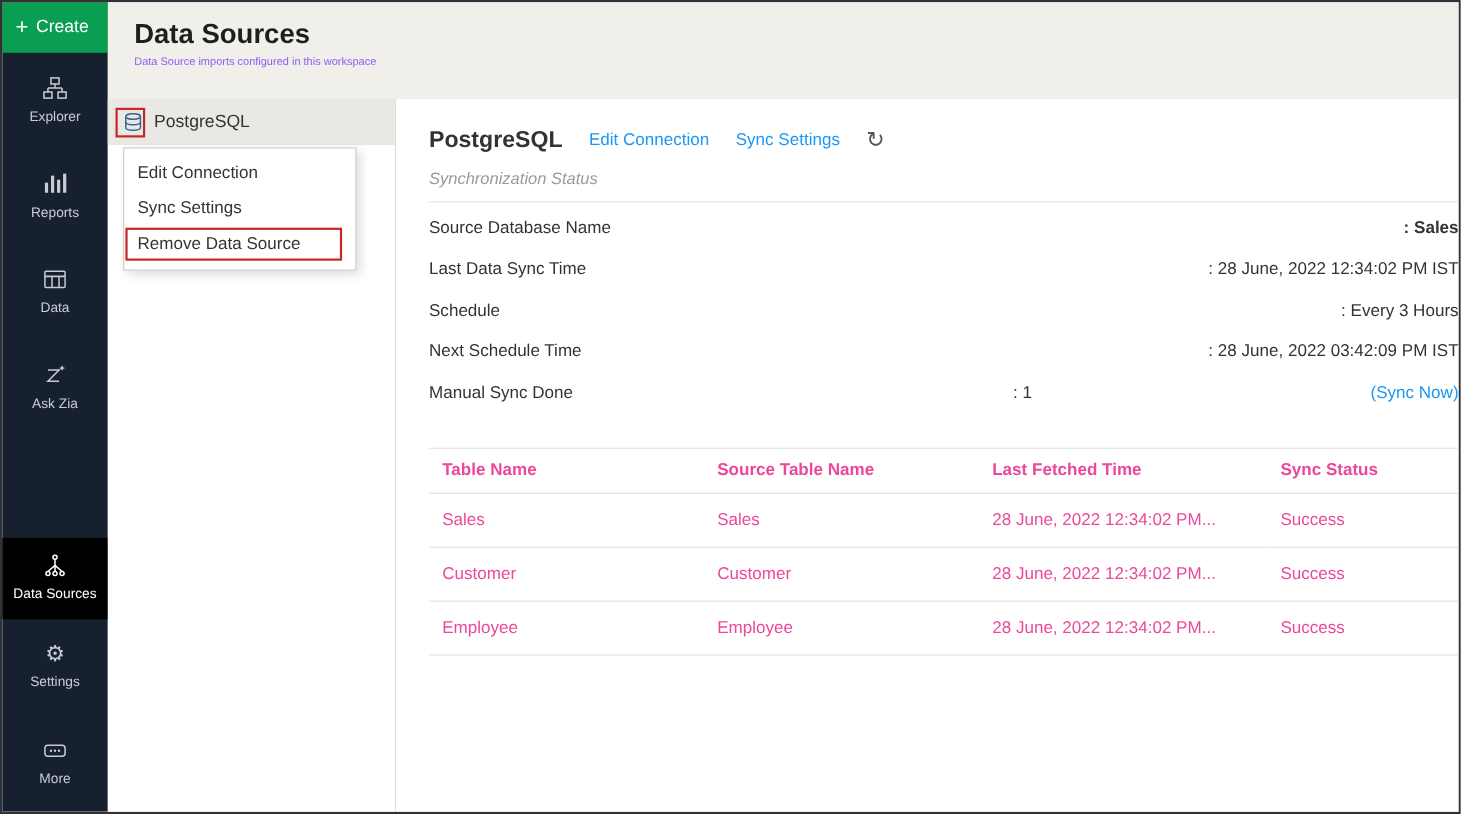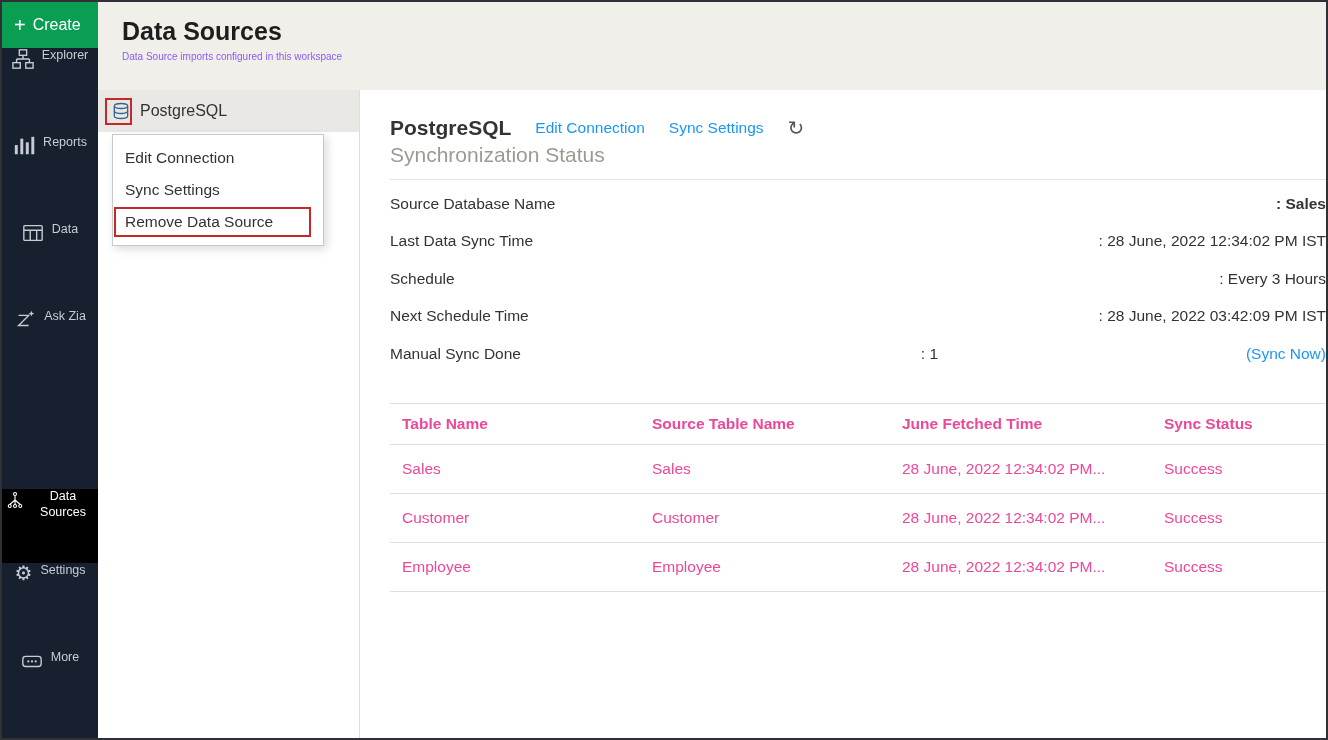--- a/index.html
+++ b/index.html
@@ -5,21 +5,21 @@
   * { margin:0; padding:0; box-sizing:border-box; }
   html,body { background:#fff; }
   body { font-family:"Liberation Sans", sans-serif; }
 
   .screen { width:1328px; height:740px; border:2px solid #2f3136; display:flex; background:#fff; overflow:hidden; position:relative; }
 
   
   .sidebar { width:96px; background:#16202e; color:#c7ccd4; display:flex; flex-direction:column; flex-shrink:0; }
   .create-btn { height:46px; background:#0a9e53; color:#fff; display:flex; align-items:center; padding-left:12px; gap:7px; font-size:16px; cursor:pointer; flex-shrink:0; }
   .create-btn .plus { font-size:20px; line-height:1; }
-  .nav-item { height:87px; display:flex; flex-direction:row; align-items:flex-start; justify-content:center; gap:8px; font-size:12.5px; text-align:center; cursor:pointer; padding:0 4px; line-height:1.25; flex-shrink:0; }
+  .nav-item { height:87px; display:flex; flex-direction:column; align-items:center; justify-content:center; gap:8px; font-size:12.5px; text-align:center; cursor:pointer; padding:0 4px; line-height:1.25; flex-shrink:0; }
   .nav-item svg { width:22px; height:22px; stroke:#c7ccd4; fill:none; stroke-width:1.5; }
   .nav-item svg.filled { fill:#c7ccd4; stroke:none; }
   .nav-item .uni-icon { font-size:20px; line-height:1; }
   .nav-item.active { background:#000; color:#fff; height:74px; margin-top:93px; }
   .nav-item.active svg { stroke:#fff; }
 
   
   .right { flex:1; display:flex; flex-direction:column; min-width:0; }
   .page-header { height:88px; background:#f1efe9; padding:15px 0 0 24px; flex-shrink:0; }
   .page-header h1 { font-size:25px; color:#1e1e1e; font-weight:700; }
@@ -36,21 +36,21 @@
   .context-menu { position:absolute; left:14px; top:44px; width:212px; background:#fff; border:1px solid #c9c9c9; box-shadow:3px 3px 9px rgba(0,0,0,0.15); z-index:5; padding:7px 0; }
   .menu-item { height:32px; line-height:32px; padding-left:12px; font-size:15.5px; color:#333; cursor:pointer; position:relative; }
   .menu-annotation { position:absolute; left:1px; top:1px; width:197px; height:30px; border:2px solid #c62828; pointer-events:none; }
 
   
   .main { flex:1; padding:26px 0 0 30px; min-width:0; }
   .main-header { display:flex; align-items:center; gap:24px; }
   .main-title { font-size:21px; font-weight:700; color:#333; }
   .blue-link { font-size:15.5px; color:#1a97f5; cursor:pointer; text-decoration:none; }
   .refresh-btn { font-size:20px; color:#555; cursor:pointer; line-height:1; }
-  .section-label { margin-top:3px; font-size:21px; color:#9b9b93; }
+  .section-label { margin-top:14px; font-size:15px; color:#9b9b93;font-style:italic; }
   .divider { border-bottom:1px solid #e4e4e4; margin-top:12px; }
 
   .details { margin-top:5px; }
   .detail-row { display:flex; align-items:center; height:37.5px; font-size:15.5px; color:#333;justify-content:space-between; }
   .detail-label { width:237px; flex-shrink:0; }
   .detail-value::before { content:": "; }
   .detail-value.bold { font-weight:700; }
   .detail-value.success { color:#0a9b49; }
   .sync-now { margin-left:14px; }
 
@@ -201,21 +201,21 @@
             <colgroup>
                 <col style="width:250px">
                 <col style="width:250px">
                 <col style="width:262px">
                 <col>
               </colgroup>
             <thead>
               <tr>
                 <th>Table Name</th>
                 <th>Source Table Name</th>
-                <th>June Fetched Time</th>
+                <th>Last Fetched Time</th>
                 <th>Sync Status</th>
               </tr>
             </thead>
             <tbody>
               <tr>
                 <td>Sales</td>
                 <td>Sales</td>
                 <td>28 June, 2022 12:34:02 PM...</td>
                 <td>Success</td>
               </tr>

